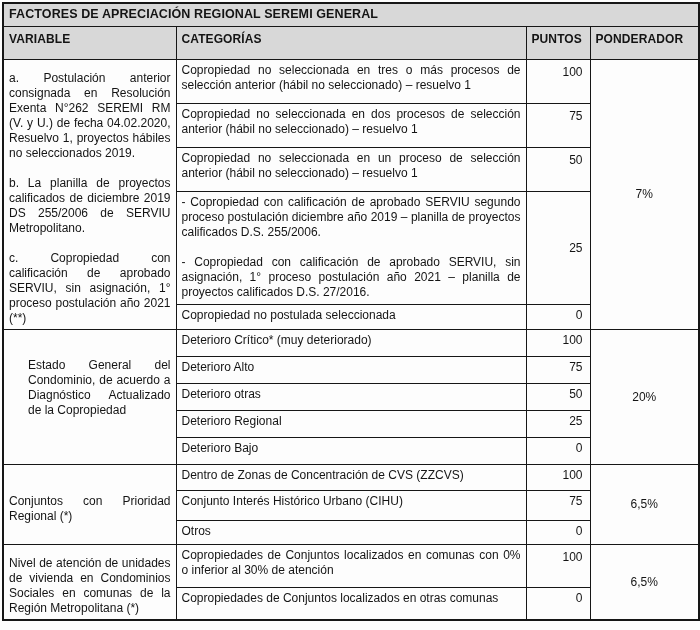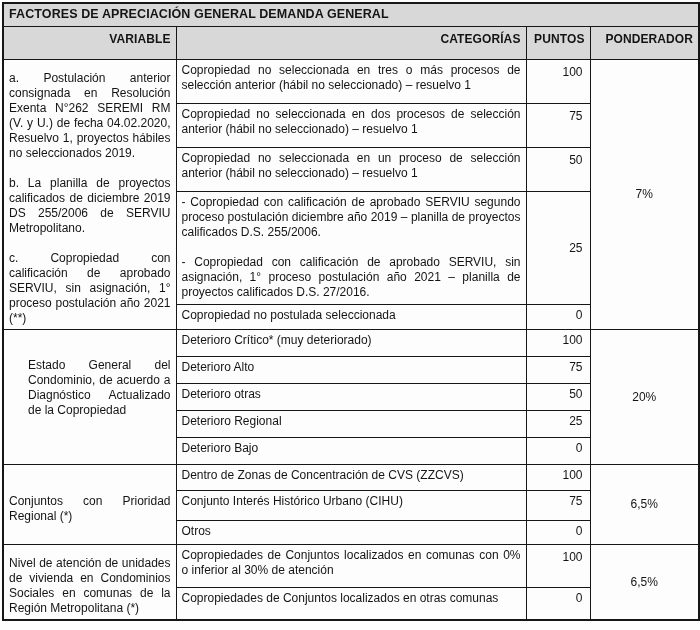--- a/index.html
+++ b/index.html
@@ -38,21 +38,20 @@
     height: 17px;
     padding: 3px 5px 2px 5px;
     letter-spacing: 0.1px;
   }
   tr.header-row td {
     background: #d8d8d8;
     font-weight: bold;
     height: 22px;
     padding: 5px 5px;
     letter-spacing: 0.1px;
-    text-align: right;
   }
   td.var-cell {
     text-align: justify;
   }
   td.var-cell p {
     margin: 8px 0 15px 0;
     text-align: justify;
   }
   td.var-cell p:last-child {
     margin-bottom: 0;
@@ -94,21 +93,21 @@
 <table class="doc">
   <colgroup>
     <col style="width:173px">
     <col style="width:350px">
     <col style="width:64px">
     <col style="width:109px">
   </colgroup>
   <tbody>
 
     <tr class="title-row">
-      <td colspan="4">FACTORES DE APRECIACIÓN GENERAL DEMANDA GENERAL</td>
+      <td colspan="4">FACTORES DE APRECIACIÓN REGIONAL SEREMI GENERAL</td>
     </tr>
 
     <tr class="header-row">
       <td>VARIABLE</td>
       <td>CATEGORÍAS</td>
       <td>PUNTOS</td>
       <td>PONDERADOR</td>
     </tr>
 
     <tr>

